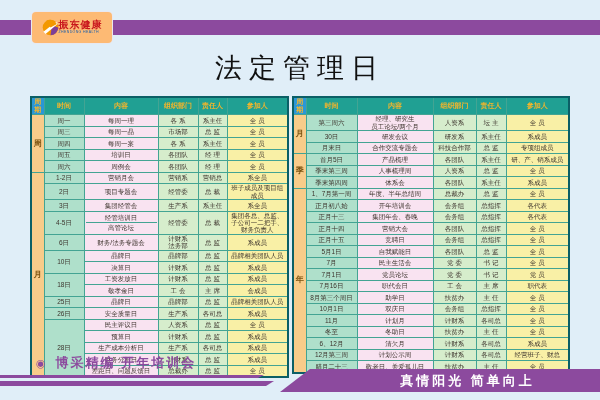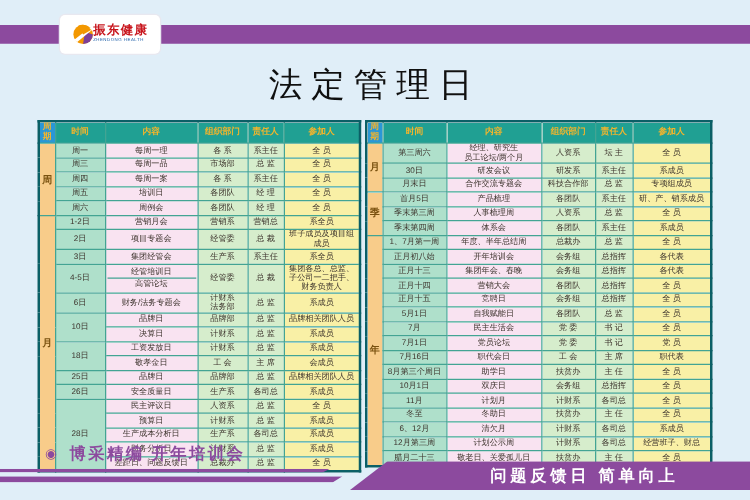--- a/index.html
+++ b/index.html
@@ -1,22 +1,22 @@
 <!DOCTYPE html>
 <html><head>
 <meta charset="utf-8">
 <style>
   html,body{margin:0;padding:0;}
   body{font-family:"Liberation Sans","DejaVu Sans",sans-serif;}
   #stage{position:relative;width:600px;height:400px;background:#e0eef8;overflow:hidden;}
 
   
   .topbar{position:absolute;left:0;top:20px;width:600px;height:15px;background:#8c4a9e;}
-  .logo-box{position:absolute;left:32px;top:12px;width:80px;height:31px;background:#ffffff;border-radius:4px;
-            display:flex;align-items:center;justify-content:center;gap:0;box-shadow:0 0 0 1px #e8e8f0;margin-left:16px;}
+  .logo-box{position:absolute;left:32px;top:12px;width:80px;height:31px;background:#fdba74;border-radius:4px;
+            display:flex;align-items:center;justify-content:center;gap:0;box-shadow:0 0 0 1px #e8e8f0;}
   .logo-mark{width:17px;height:17px;flex:0 0 auto;}
   .logo-txt{display:flex;flex-direction:column;line-height:1;}
   .logo-cn{font-size:10px;font-weight:bold;color:#c8161d;letter-spacing:1px;}
   .logo-en{font-size:3.5px;color:#2060a8;letter-spacing:.4px;margin-top:1px;}
 
   
   .title{position:absolute;left:0;top:50px;width:600px;text-align:center;
          font-family:"Liberation Serif","DejaVu Serif",serif;
          font-size:27px;font-weight:normal;color:#101010;letter-spacing:7px;}
 
@@ -436,16 +436,16 @@
 
   <div class="slogan-left">
     <span class="bullet">◉</span>
     <span>博采精编 开年培训会</span>
   </div>
 
   <div class="foot-line1"></div>
   <div class="foot-line2"></div>
 
   <div class="ribbon">
-    <span>问题反馈日 简单向上</span>
+    <span>真情阳光 简单向上</span>
   </div>
 
 </div>
 
 </body></html>

